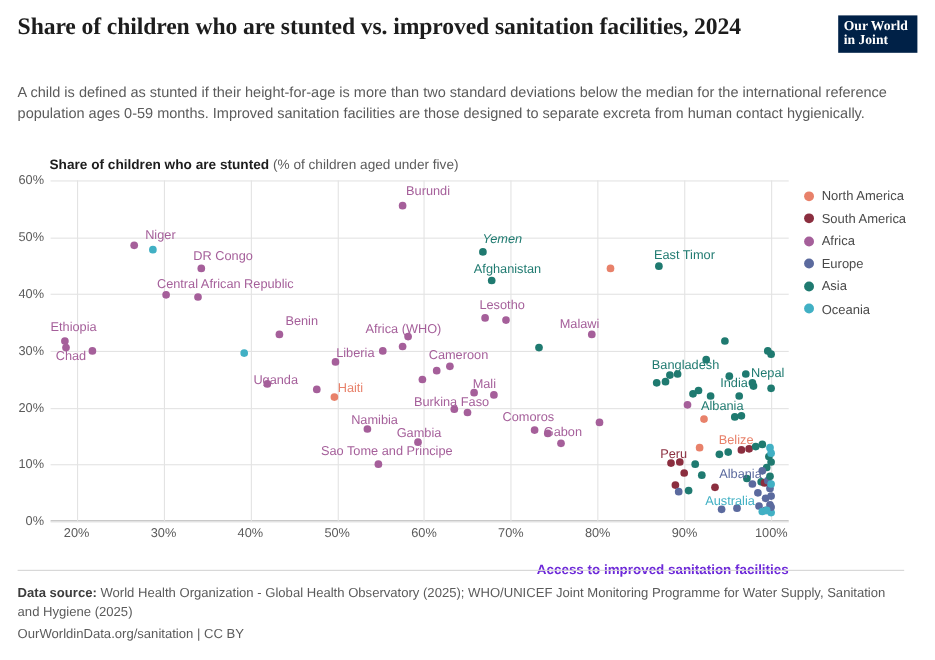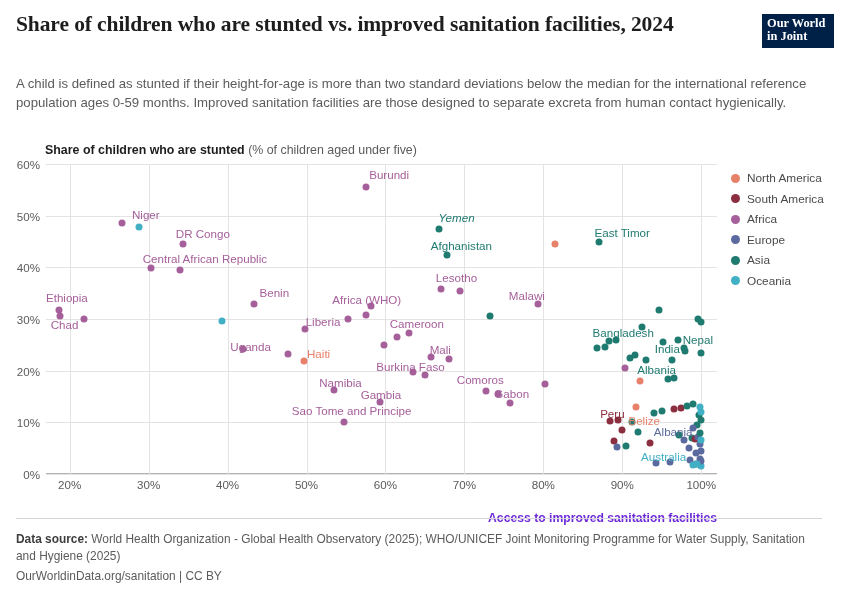--- a/index.html
+++ b/index.html
@@ -275,21 +275,21 @@
       <div class="lbl" style="color: rgb(165, 95, 154); left: 315.765px; transform: translate(-100%, -50%); top: 217.517px;">Namibia</div>
       <div class="pt" style="left: 440.492px; top: 227.333px; background: rgb(165, 95, 154);"></div>
       <div class="lbl" style="color: rgb(165, 95, 154); left: 457.859px; transform: translate(-100%, -50%); top: 215.45px;">Comoros</div>
       <div class="pt" style="left: 464.174px; top: 238.7px; background: rgb(165, 95, 154);"></div>
       <div class="lbl" style="color: rgb(165, 95, 154); left: 483.12px; transform: translate(-100%, -50%); top: 229.4px;">Gabon</div>
       <div class="pt" style="left: 333.921px; top: 237.667px; background: rgb(165, 95, 154);"></div>
       <div class="lbl" style="color: rgb(165, 95, 154); left: 355.235px; transform: translate(-100%, -50%); top: 229.917px;">Gambia</div>
       <div class="pt" style="left: 298.398px; top: 257.817px; background: rgb(165, 95, 154);"></div>
       <div class="lbl" style="color: rgb(165, 95, 154); left: 365.498px; transform: translate(-100%, -50%); top: 245.933px;">Sao Tome and Principe</div>
       <div class="pt" style="left: 589.691px; top: 242.833px; background: rgb(232, 129, 106);"></div>
-      <div class="lbl" style="color: rgb(232, 129, 106); left: 614px; transform: translate(-100%, -50%); top: 236.117px; margin-top: 20px;">Belize</div>
+      <div class="lbl" style="color: rgb(232, 129, 106); left: 639px; transform: translate(-100%, -50%); top: 236.117px;">Belize</div>
       <div class="pt" style="left: 571.534px; top: 255.75px; background: rgb(139, 46, 63);"></div>
       <div class="lbl" style="color: rgb(139, 46, 63); left: 578.639px; transform: translate(-100%, -50%); top: 249.033px;">Peru</div>
       <div class="pt" style="left: 647.318px; top: 263.5px; background: rgb(91, 106, 158);"></div>
       <div class="lbl" style="color: rgb(91, 106, 158); left: 646.528px; transform: translate(-100%, -50%); top: 267.117px;">Albania</div>
       <div class="pt" style="left: 651.265px; top: 299.667px; background: rgb(65, 176, 196);"></div>
       <div class="lbl" style="color: rgb(65, 176, 196); left: 640.213px; transform: translate(-100%, -50%); top: 292.433px;">Australia</div>
     </div>
 
   <div class="xaxis-label">Access to improved sanitation facilities</div>
 

